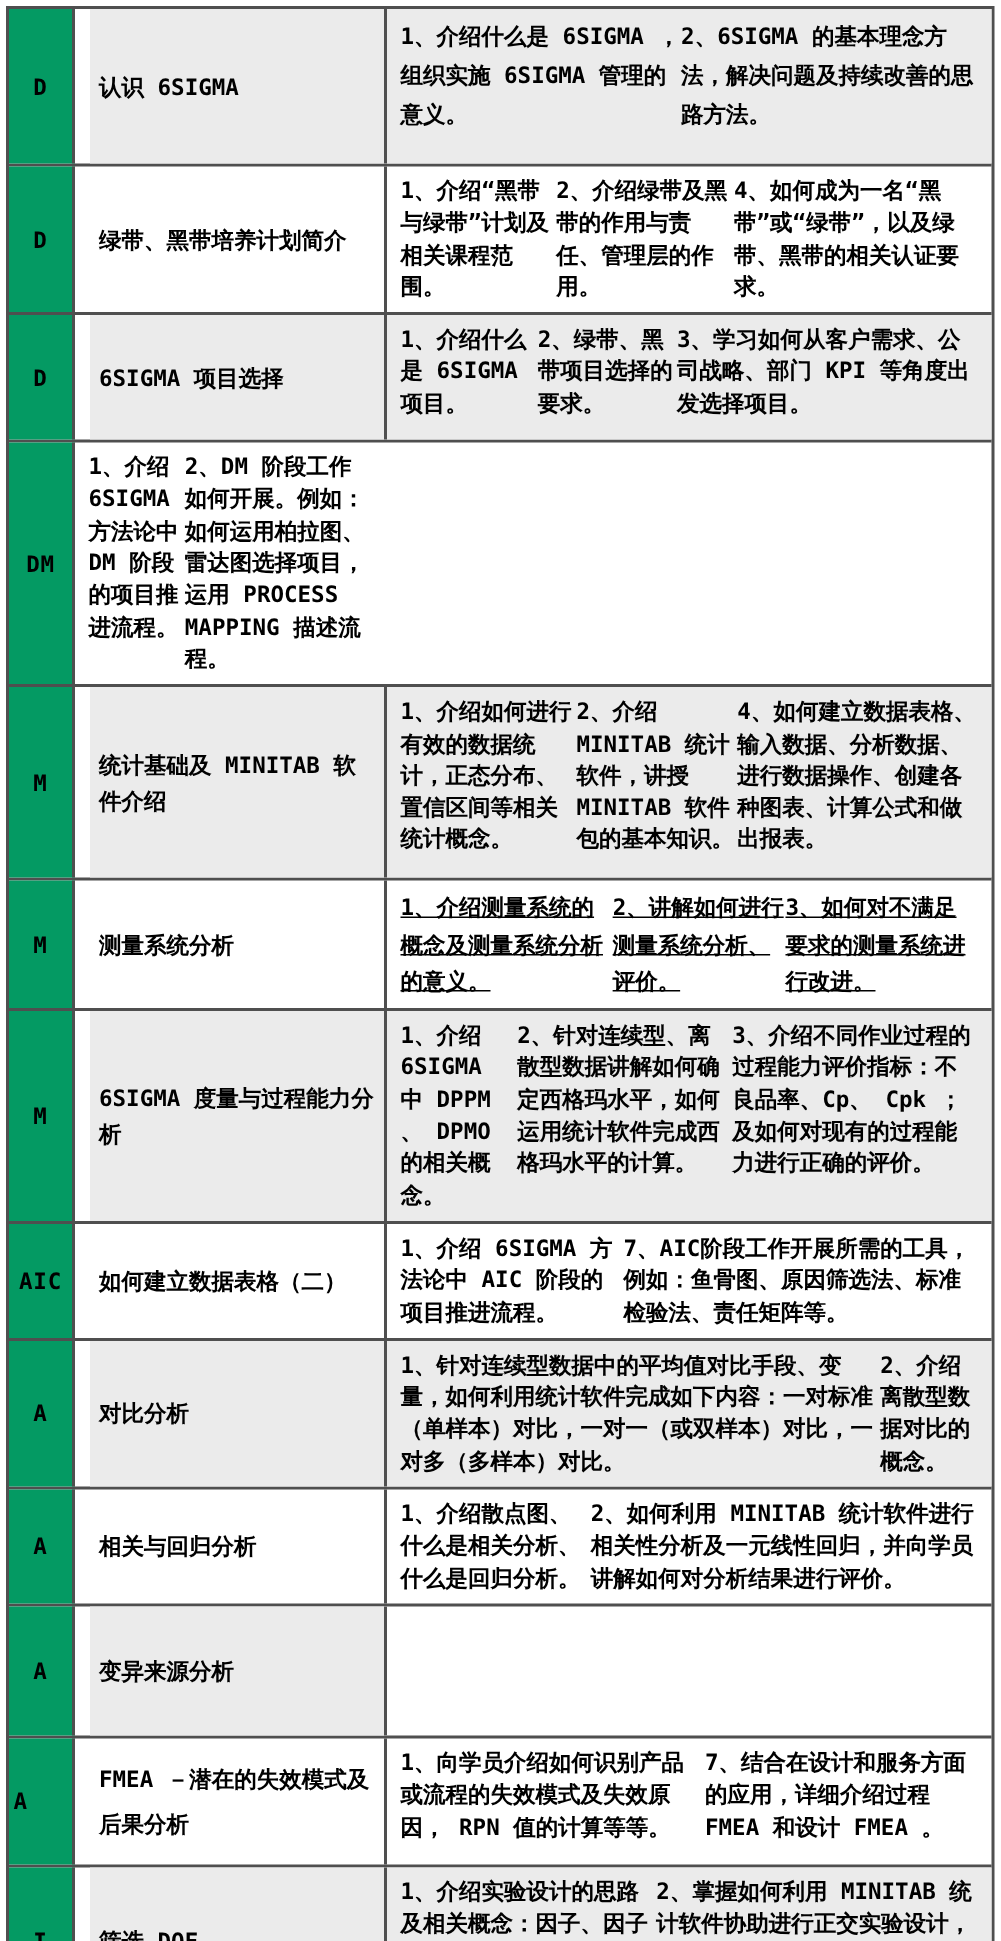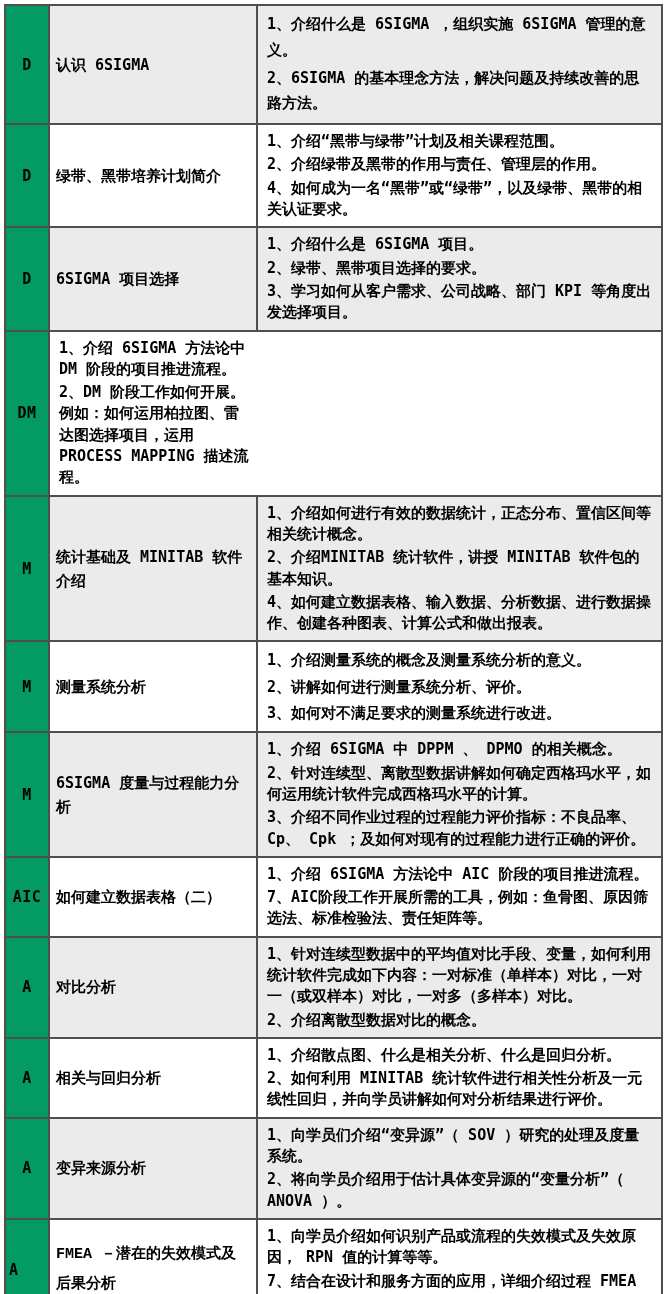--- a/index.html
+++ b/index.html
@@ -48,47 +48,48 @@
     padding-left: 3px;
   }
   .title {
     border-right: 2px solid var(--border);
     display: flex;
     align-items: center;
     padding: 6px 6px;
     font-size: 15px;
     font-weight: bold;
     line-height: 1.6;
+    margin-left: 10px;
   }
   .desc {
     padding: 5px 9px;
     display: flex;
-    flex-direction: column;
+    flex-direction: row;
     justify-content: center;
     font-size: 15px;
     font-weight: bold;
     line-height: 1.42;
   }
   .point { margin: 1px 0; }
   
   .row:nth-child(1)  { min-height: 103px; }
   .row:nth-child(1) .desc { line-height: 1.72; }
   .row:nth-child(2)  { min-height: 93px; }
   .row:nth-child(3)  { min-height: 85px; }
   .row:nth-child(4)  { min-height: 69px; }
   .row:nth-child(5)  { min-height: 129px; }
   .row:nth-child(6)  { min-height: 75px; }
-  .row:nth-child(6) .desc { line-height: 1.62; }
+  .row:nth-child(6) .desc { line-height: 1.62; text-decoration: underline; }
   .row:nth-child(7)  { min-height: 107px; }
   .row:nth-child(8)  { min-height: 76px; }
   .row:nth-child(9)  { min-height: 80px; }
   .row:nth-child(10) { min-height: 70px; }
   .row:nth-child(11) { min-height: 88px; }
   .row:nth-child(12) { min-height: 86px; }
-  .row:nth-child(12) .title { line-height: 2.0; font-family: Liberation Mono, monospace; }
+  .row:nth-child(12) .title { line-height: 2.0; }
   .row:nth-child(13) { min-height: 92px; }
   .row:nth-child(14) { min-height: 107px; }
 </style>
 </head>
 <body>
 
 <div class="course-table">
 
   <div class="row">
     <div class="cell phase">D</div>
@@ -180,24 +181,20 @@
     <div class="cell title">相关与回归分析</div>
     <div class="cell desc">
       <div class="point">1、介绍散点图、什么是相关分析、什么是回归分析。</div>
       <div class="point">2、如何利用 MINITAB 统计软件进行相关性分析及一元线性回归，并向学员讲解如何对分析结果进行评价。</div>
     </div>
   </div>
 
   <div class="row">
     <div class="cell phase">A</div>
     <div class="cell title">变异来源分析</div>
-    <div class="cell desc">
-      <div class="point">1、向学员们介绍“变异源”（ SOV ）研究的处理及度量系统。</div>
-      <div class="point">2、将向学员介绍用于估计具体变异源的“变量分析”（ ANOVA ）。</div>
-    </div>
   </div>
 
   <div class="row">
     <div class="cell phase phase-left">A</div>
     <div class="cell title">FMEA －潜在的失效模式及后果分析</div>
     <div class="cell desc">
       <div class="point">1、向学员介绍如何识别产品或流程的失效模式及失效原因， RPN 值的计算等等。</div>
       <div class="point">7、结合在设计和服务方面的应用，详细介绍过程 FMEA 和设计 FMEA 。</div>
     </div>
   </div>

